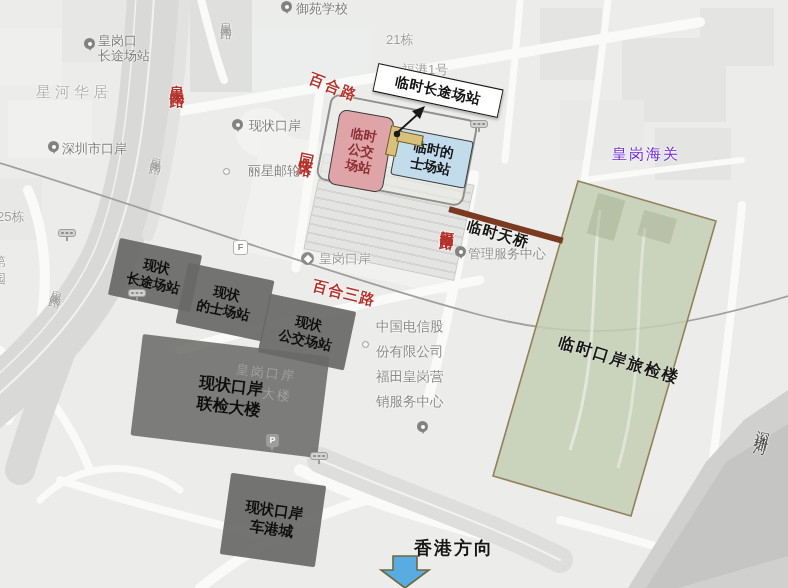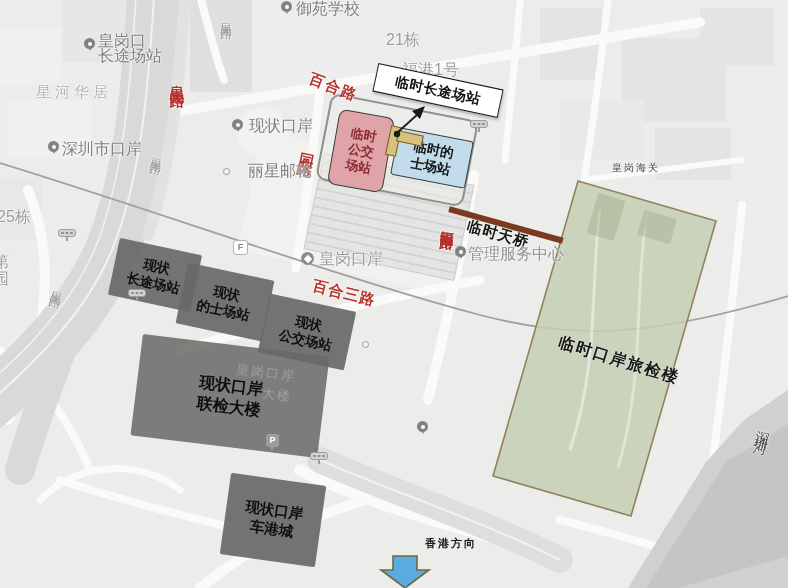--- a/index.html
+++ b/index.html
@@ -1,20 +1,20 @@
 <!DOCTYPE html>
 <html><head>
 <meta charset="utf-8">
 <style>
   html,body{margin:0;padding:0;}
   body{font-family:"Liberation Sans","DejaVu Sans",sans-serif;}
   #map{position:relative;width:788px;height:588px;overflow:hidden;background:#ecedeb;}
   #map svg.layer{position:absolute;left:0;top:0;pointer-events:none;}
   
-  .lbl{position:absolute;color:#7d7d7b;font-size:16px;line-height:15px;white-space:nowrap;z-index:5;text-shadow:0 0 2px #fff,0 0 2px #fff;}
+  .lbl{position:absolute;color:#7d7d7b;font-size:13px;line-height:15px;white-space:nowrap;z-index:5;text-shadow:0 0 2px #fff,0 0 2px #fff;}
   .lbl .ln{display:block;}
   .estate{color:#b2b2b0;font-size:15px;letter-spacing:4px;}
   
   .red{position:absolute;color:#b5322c;font-weight:bold;font-size:15px;white-space:nowrap;z-index:5;text-shadow:0 0 2px #fff,0 0 2px #fff;}
   .vt{writing-mode:vertical-rl;text-orientation:upright;}
   .grayroad{color:#9c9c9a;font-weight:normal;font-size:12px;letter-spacing:3px;}
   
   .dbox{position:absolute;background:rgba(104,104,102,0.92);border-radius:2px;display:flex;flex-direction:column;align-items:center;justify-content:center;z-index:3;}
   .dbox span{display:block;color:#0e0e0e;font-weight:bold;font-size:13.5px;line-height:17px;white-space:nowrap;text-align:center;}
   .dbox.big span{font-size:16px;line-height:21px;}
@@ -190,34 +190,40 @@
   <span class="pin" style="left:48px;top:141px"></span>
   <span class="lbl" style="left:62px;top:141px">深圳市口岸</span>
   <span class="pin" style="left:281px;top:1px"></span>
   <span class="lbl" style="left:296px;top:1px">御苑学校</span>
   <span class="lbl" style="left:386px;top:32px;color:#9c9c9a">21栋</span>
   <span class="lbl" style="left:402px;top:62px;color:#9c9c9a;z-index:5">福港1号</span>
   <span class="pin" style="left:232px;top:119px"></span>
   <span class="lbl" style="left:249px;top:118px">现状口岸</span>
   <span class="dot-ic" style="left:223px;top:168px"></span>
   <span class="lbl" style="left:248px;top:163px">丽星邮轮</span>
-  <span class="lbl" style="left:612px;top:160px;font-size:10px;letter-spacing:2px;color:#404040">皇岗海关</span>
+  <span class="lbl" style="left:612px;top:146px;font-size:15px;letter-spacing:2px;color:#6d28d9">皇岗海关</span>
   <span class="lbl" style="left:-3px;top:209px;color:#9c9c9a">25栋</span>
   <span class="lbl" style="left:-7px;top:254px;color:#9c9c9a">第</span>
   <span class="lbl" style="left:-7px;top:271px;color:#9c9c9a">园</span>
   <span class="pin" style="left:455px;top:246px"></span>
   <span class="lbl" style="left:468px;top:246px;color:#8f8f8d">管理服务中心</span>
   <span class="dot-ic" style="left:362px;top:341px"></span>
+  <div class="lbl" style="left:376px;top:314px;font-size:13.5px;line-height:25px;color:#8a8a88">
+    <span class="ln">中国电信股</span>
+    <span class="ln">份有限公司</span>
+    <span class="ln">福田皇岗营</span>
+    <span class="ln">销服务中心</span>
+  </div>
   <span class="metro" style="left:301px;top:252px"></span>
   <span class="lbl" style="left:319px;top:251px;color:#9a9a98">皇岗口岸</span>
   <span class="sqicon exf" style="left:233px;top:240px">F</span>
   <span class="sqicon pk" style="left:266px;top:434px">P</span>
   <span class="pin" style="left:417px;top:421px"></span>
   <span class="lbl vt" style="left:757px;top:420px;font-size:14px;color:#4c4c4a;letter-spacing:5px;transform:rotate(12deg)">深圳河</span>
 
   <span class="tl" style="left:58px;top:229px"></span>
   <span class="tl" style="left:128px;top:289px"></span>
   <span class="tl" style="left:310px;top:452px"></span>
   <span class="tl" style="left:470px;top:120px"></span>
 
-  <span class="blk" style="left:425px;top:536px;font-size:11px;letter-spacing:2px">香港方向</span>
+  <span class="blk" style="left:414px;top:536px;font-size:18px;letter-spacing:2px">香港方向</span>
 
 </div>
 
 </body></html>

